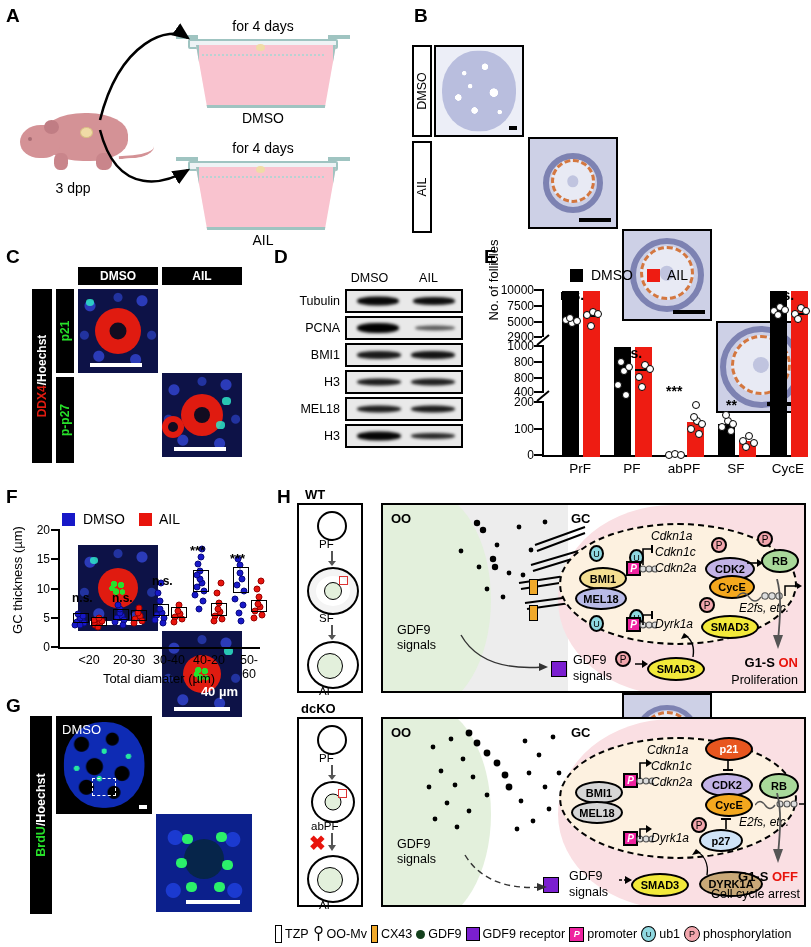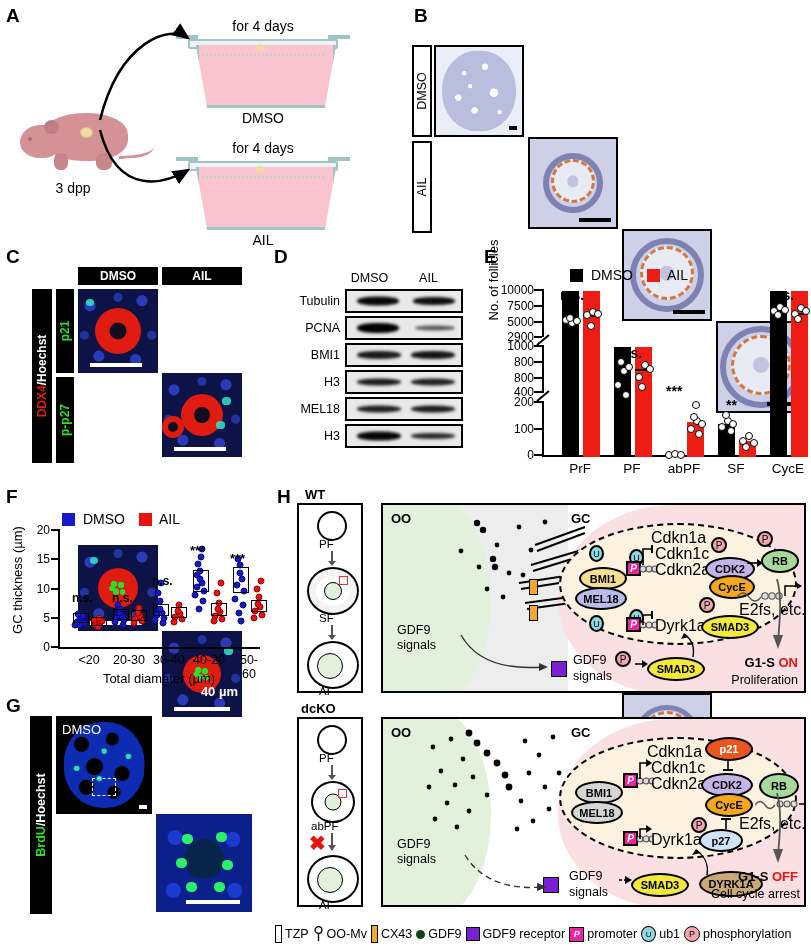--- a/index.html
+++ b/index.html
@@ -143,21 +143,21 @@
   .hBox{position:absolute;border:2.5px solid #000;box-sizing:border-box;background:#fff;}
   .stageBox{position:absolute;border:2px solid #000;box-sizing:border-box;background:#fff;}
   .ooRegion{position:absolute;background:#e3f0dc;}
   .gcRegion{position:absolute;background:#fadfe3;}
   .grayRegion{position:absolute;background:#ededed;}
   .nucEll{position:absolute;border:2.5px dashed #000;border-radius:50%;
     background:#fdf1e0;box-sizing:border-box;}
   .prot{position:absolute;border:2px solid #000;border-radius:50%;
     display:flex;align-items:center;justify-content:center;
     font-size:11px;font-weight:bold;white-space:nowrap;box-sizing:border-box;}
-  .gene{position:absolute;font-size:16px;white-space:nowrap;}
+  .gene{position:absolute;font-size:12px;font-style:italic;white-space:nowrap;}
   .promo{position:absolute;width:15px;height:15px;background:#ef23a0;
     border:2px solid #000;box-sizing:border-box;color:#fff;font-size:10px;
     font-weight:bold;display:flex;align-items:center;justify-content:center;font-style:italic;}
   .ubic{position:absolute;width:15px;height:17px;background:#8fd8e0;
     border:2px solid #000;border-radius:50%;box-sizing:border-box;font-size:9px;
     display:flex;align-items:center;justify-content:center;}
   .phos{position:absolute;width:16px;height:16px;background:#f2a6ad;
     border:2px solid #000;border-radius:50%;box-sizing:border-box;font-size:10px;
     display:flex;align-items:center;justify-content:center;}
   .htxt{position:absolute;font-size:12px;white-space:nowrap;}

